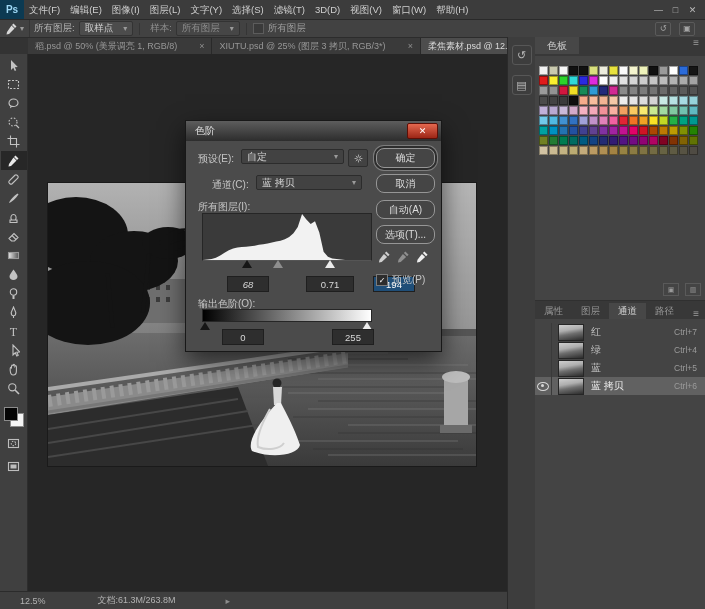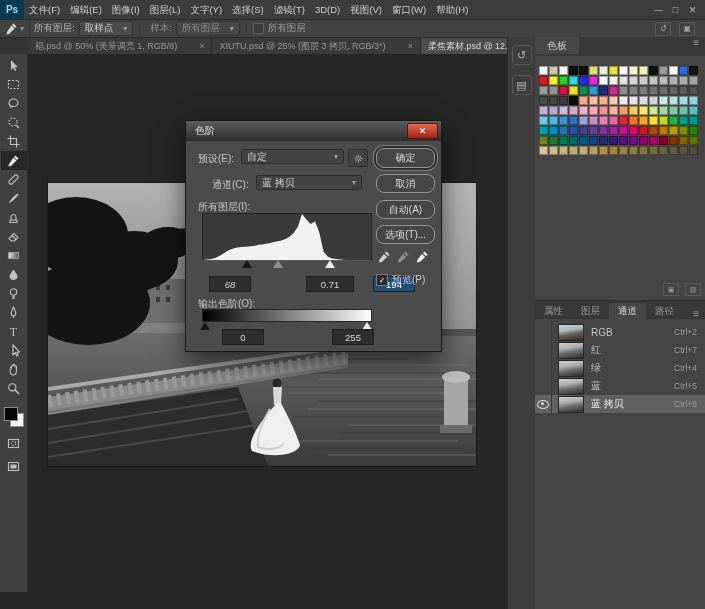--- a/index.html
+++ b/index.html
@@ -437,21 +437,21 @@
           <polygon fill="#f2f2f2" points="0,100 0.00,100 2.56,99 5.13,98 7.69,95 10.26,90 12.82,84 15.38,79 17.95,75 20.51,73 23.08,72 25.64,71 28.21,70 30.77,69 33.33,67 35.90,66 38.46,64 41.03,62 43.59,60 46.15,58 48.72,55 51.28,50 53.85,42 56.41,28 58.97,0 61.54,12 64.10,22 66.67,16 69.23,40 71.79,82 74.36,93 76.92,97 79.49,98 82.05,99 84.62,100 87.18,100 89.74,100 92.31,100 94.87,100 97.44,100 100.00,100 100,100"></polygon>
         </svg>
       </div>
 
       <div class="lv-track">
         <div class="tri black" style="left: 39.8px;"></div>
         <div class="tri gray" style="left: 71.0719px;"></div>
         <div class="tri white" style="left: 122.812px;"></div>
       </div>
 
-      <div class="lv-field" style="left:23px;top:155px;width:40px;font-style:italic;">68</div>
+      <div class="lv-field" style="left:41px;top:155px;width:40px;font-style:italic;">68</div>
       <div class="lv-field" style="left:88px;top:155px;width:46px;margin-left:32px;">0.71</div>
       <div class="lv-field selected" style="left:146px;top:155px;width:40px;">194</div>
 
       <div class="droppers">
         <div class="dropper">
             <svg viewBox="0 0 14 14">
               <path d="M9 1.5 L12.5 5 L10.8 6.6 L7.4 3.2 Z M6.4 4.2 L9.8 7.6 L4 13 L1 13.5 L1.6 10.6 Z" fill="#cfcfcf"></path>
             </svg>
           </div>
         <div class="dropper">
@@ -475,20 +475,25 @@
       <div class="out-grad"></div>
       <div class="out-track">
         <div class="tri black" style="left:-2px;"></div>
         <div class="tri white" style="left:160px;"></div>
       </div>
       <div class="lv-field" style="left:36px;top:208px;width:40px;">0</div>
       <div class="lv-field" style="left:146px;top:208px;width:40px;">255</div>
     </div>
   </div>
 
+  <div class="statusbar">
+    <span class="sb-zoom">12.5%</span>
+    <span class="sb-doc">文档:61.3M/263.8M</span>
+    <span class="sb-caret">▸</span>
+  </div>
 
   <div class="dock">
     <div class="dock-collapse">
       <span class="dc-dot"></span>
         <span class="dc-dot"></span>
     </div>
     <div class="dock-strip">
       <div class="strip-icon">↺</div>
       <div class="strip-icon">▤</div>
     </div>
@@ -655,26 +660,20 @@
         <div class="ch-header">
             <span class="ptab">属性</span>
             <span class="ptab">图层</span>
             <span class="ptab active">通道</span>
             <span class="ptab">路径</span>
             <span class="panel-menu">≡</span>
           </div>
         <div class="ch-list">
             <div class="ch-row">
               <span class="eye-cell"></span>
-              <span class="thumb rgb"></span>
-              <span>RGB</span>
-              <span class="ch-short">Ctrl+2</span>
-            </div>
-            <div class="ch-row">
-              <span class="eye-cell"></span>
               <span class="thumb"></span>
               <span>红</span>
               <span class="ch-short">Ctrl+7</span>
             </div>
             <div class="ch-row">
               <span class="eye-cell"></span>
               <span class="thumb"></span>
               <span>绿</span>
               <span class="ch-short">Ctrl+4</span>
             </div>

